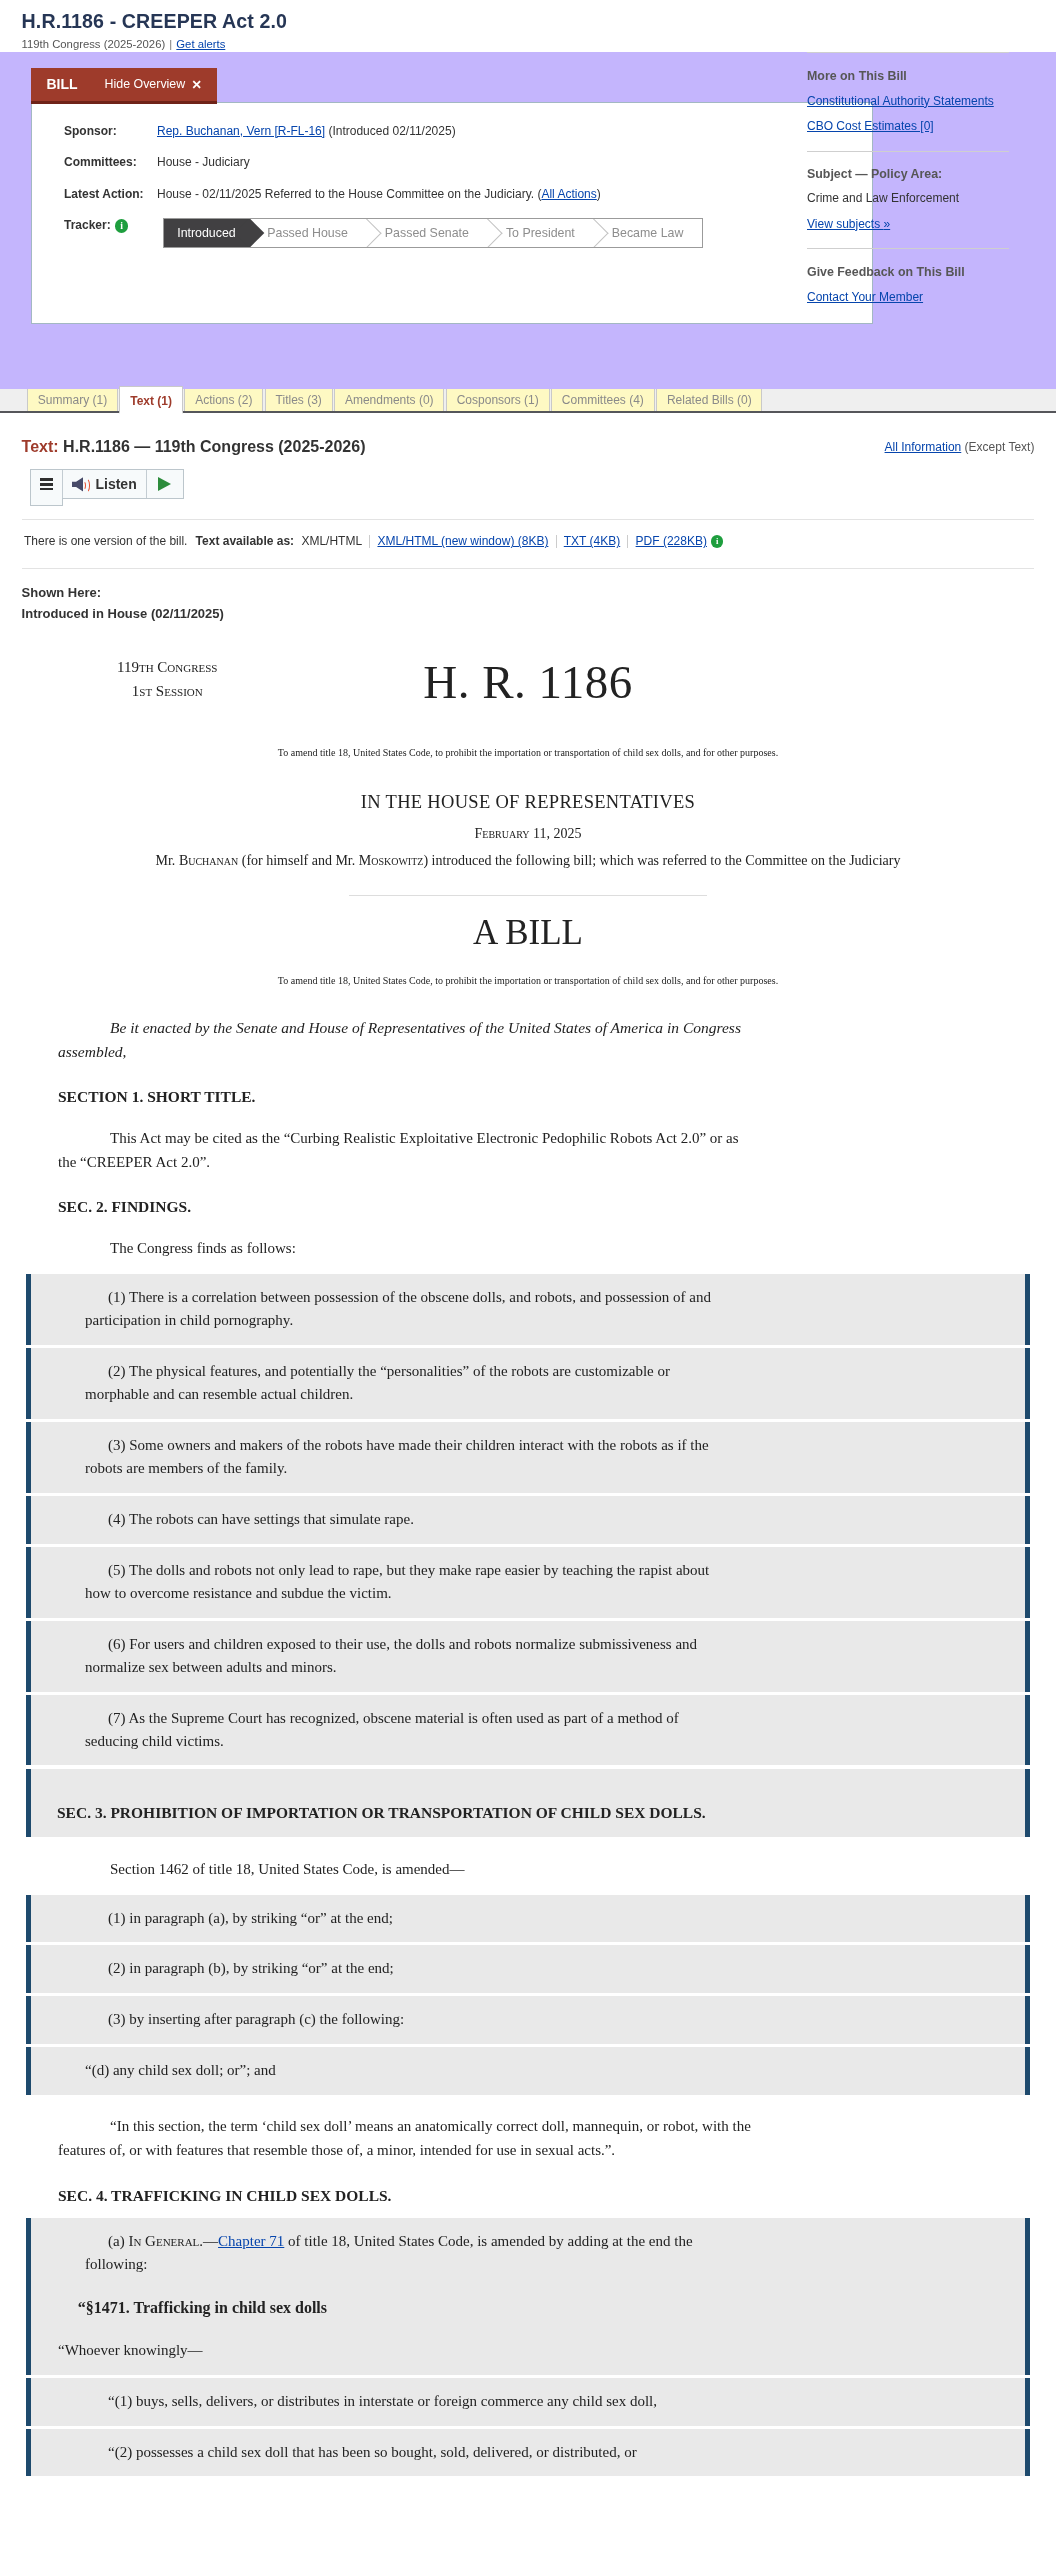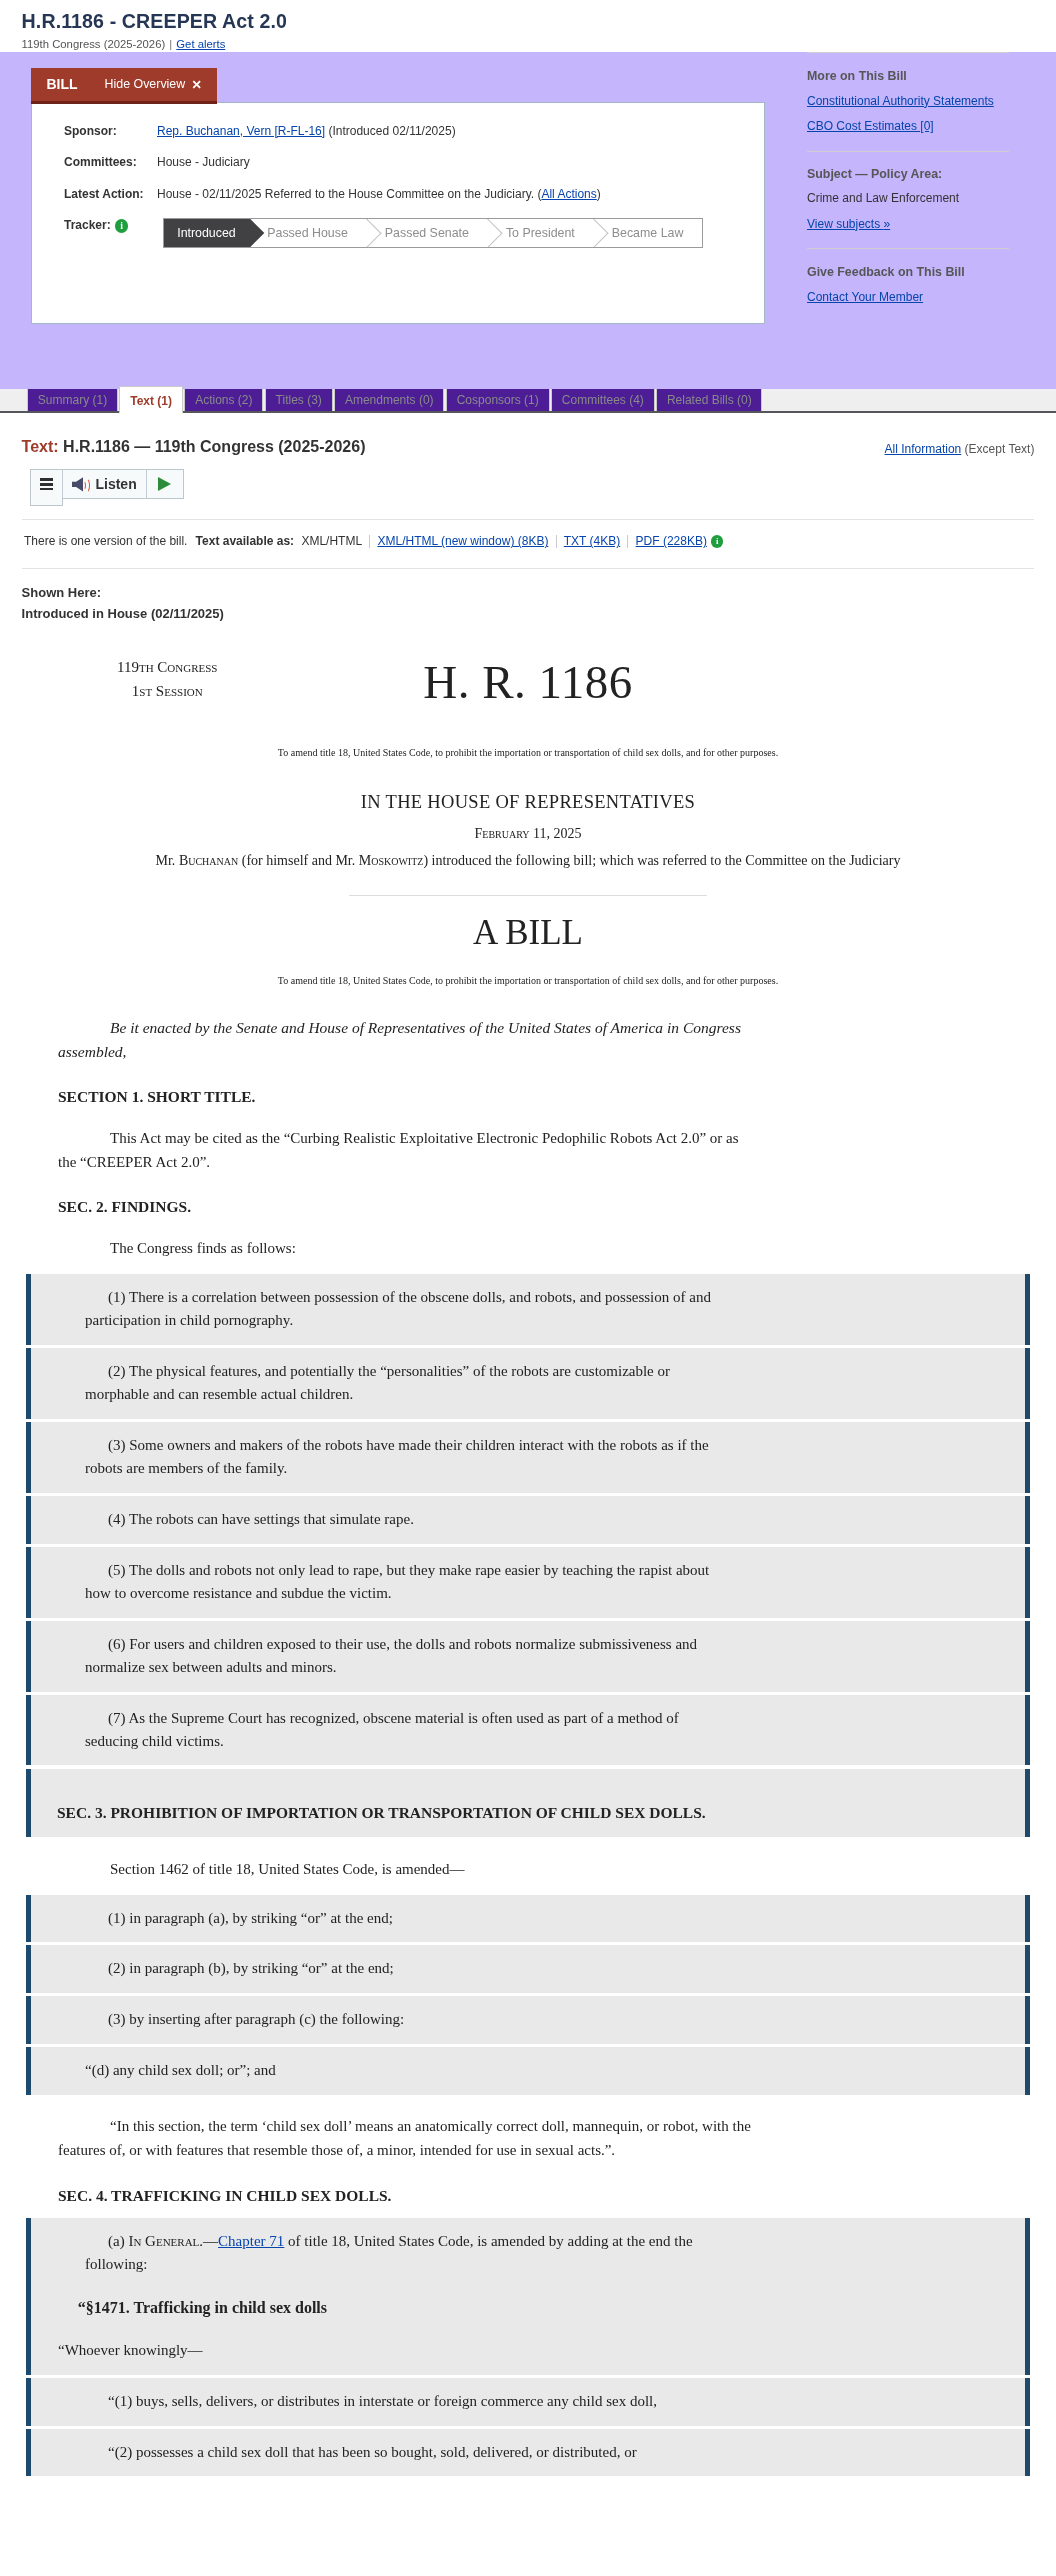--- a/index.html
+++ b/index.html
@@ -14,21 +14,21 @@
   .subhead .sep { margin:0 4.1px; color:#777; }
 
   
   .overview-band { position:relative; background:#c4b5fd; height:337px; }
   .bill-tab { position:absolute; left:31px; top:15.5px; height:36px; background:#9e3b2b;
               border-bottom:3.6px solid #6f2318; color:#fff; display:flex; align-items:center;
               padding:0 15.5px; z-index:2; cursor:pointer; }
   .bill-tab .bill-lab { font-size:14px; font-weight:bold; margin-right:27px; }
   .bill-tab .hide-lab { font-size:12.4px; margin-right:6.2px; }
   .bill-tab .close-x { font-size:12.4px; font-weight:bold; }
-  .overview-box { position:absolute; left:31px; top:50px; width:734px; height:222px;
+  .overview-box { position:absolute; left:31px; top:50px; width:842px; height:222px;
                   background:#fff; border:1.5px solid #a3b8c2; padding-top:20.6px; }
   .ov-row { display:flex; align-items:flex-start; margin:0 0 17.5px 32px; font-size:12px; }
   .ov-label { width:93px; font-weight:bold; color:#333; flex:none; }
   .ov-value { color:#333; }
   .info-icon { display:inline-flex; width:13.4px; height:13.4px; border-radius:50%; background:#1e9e3e;
                color:#fff; font-size:9.8px; font-weight:bold; align-items:center; justify-content:center;
                font-family:"Liberation Serif", serif; margin-left:4.1px; vertical-align:middle; }
   .tracker { display:inline-flex; border:1px solid #9b9b9b; background:#fff; height:30px;
              margin-left:6.2px; position:relative; overflow:hidden; align-items:stretch; }
   .step { display:flex; align-items:center; padding:0 18.5px; font-size:12.4px; color:#8d8d8d; position:relative; background:#fff; }
@@ -43,27 +43,27 @@
   .sb-divider { border:none; border-top:1px solid #cfcfcf; margin:0; }
   .sidebar h3 { font-size:12.4px; color:#565656; margin:15.5px 0 0; }
   .sidebar a { display:inline-block; margin-top:11.3px; font-size:12px; }
   .sidebar .sb-text { margin-top:10.3px; color:#333; }
   .sb-block { padding-bottom:17.5px; }
   .chev { text-decoration:none; display:inline; }
 
   
   .tab-strip { background:#efefef; border-bottom:2.6px solid #55565a; padding-left:27px;
                display:flex; align-items:flex-end; height:24px; }
-  .tab { border:1px solid #c9c9c9; border-bottom:none; background:#4c1d95; color:#8a8a8a;
+  .tab { border:1px solid #c9c9c9; border-bottom:none; background:#fef9c3; color:#8a8a8a;
          font-size:12px; padding:4.6px 9.8px 4.1px; margin-right:1.5px; white-space:nowrap; cursor:pointer; }
   .tab.active { background:#fff; color:#9e3b2b; font-weight:bold; padding-top:6.7px;
                 margin-bottom:-2.6px; border-bottom:2.6px solid #fff; position:relative; z-index:1; }
 
   
-  .text-head { margin:25px 21.6px 0; display:flex; justify-content:space-between; align-items:flex-end; }
+  .text-head { margin:25px 21.6px 0; display:flex; justify-content:space-between; align-items:center; }
   .text-head h2 { margin:0; font-size:16px; color:#333; font-weight:bold; }
   .text-head .red { color:#9e3b2b; }
   .text-head .right { font-size:12px; color:#555; }
   .listen { margin:13.4px 0 0 30px; display:inline-flex; border:1px solid #bcc6cc; background:#f7fafb; height:30px; }
   .listen-seg { display:flex; align-items:center; padding:0 8.8px; border-right:1px solid #c3ccd2; }
   .listen-seg:last-child { border-right:none; }
   .seg-menu { position:relative; width:32px; justify-content:center; cursor:pointer; }
   .seg-menu::after { content:""; position:absolute; left:-1px; right:-1px; top:100%; height:6.7px;
                      background:#f7fafb; border:1px solid #bcc6cc; border-top:none; }
   .menu-icon { display:block; width:15.5px; }

